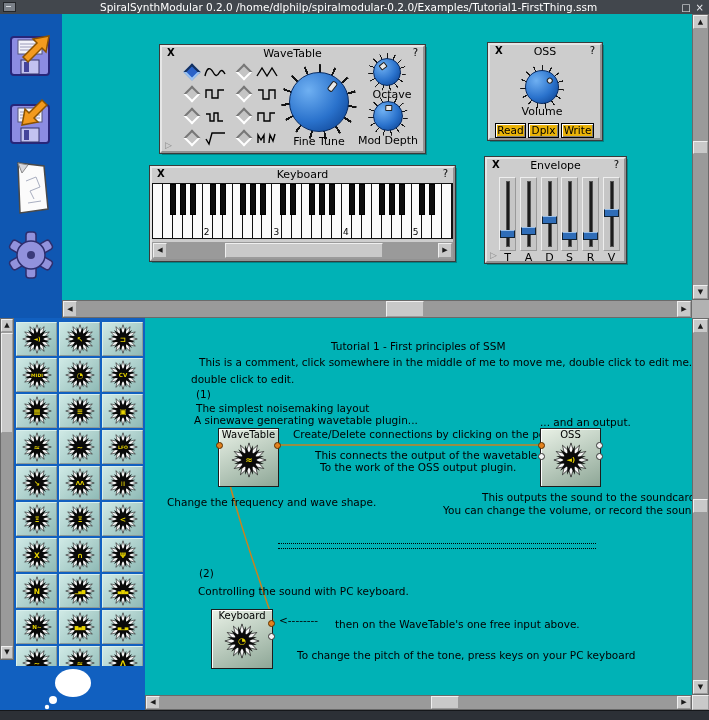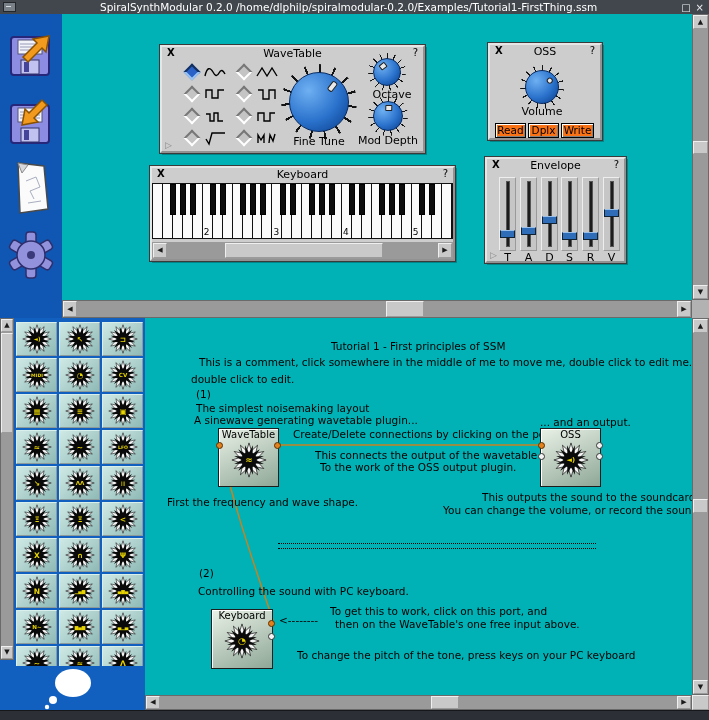--- a/index.html
+++ b/index.html
@@ -34,21 +34,21 @@
         background:radial-gradient(circle at 32% 30%,#6fb0f2,#2a72cc 55%,#0b3f8e 96%);}
   .indw{position:absolute;inset:0;}
   .indw::after{content:"";position:absolute;left:50%;top:3px;width:4px;height:9px;margin-left:-2.5px;
                background:#e9e9e9;border:1px solid #222;border-radius:2px;}
   .indw.sq::after{height:4px;width:5px;margin-left:-3px;border-radius:1px;}
   .indw.dot::after{height:4px;width:4px;border-radius:50%;}
   .wrow{display:flex;align-items:center;height:22px;}
   .diam{width:8px;height:8px;transform:rotate(45deg);background:#c4c4c4;margin:0 6px 0 2px;
         border:2px solid;border-color:#777 #fff #fff #777;box-sizing:content-box;}
   .diam.sel{background:#2a62c8;border-color:#14305e #9cc4f2 #9cc4f2 #14305e;}
-  .btn3d{position:absolute;background:#f97316;border:1px solid #000;
+  .btn3d{position:absolute;background:#eab308;border:1px solid #000;
          box-shadow:inset 1px 1px 0 #fff,inset -1px -1px 0 #808080;
          font-size:10.5px;text-align:center;line-height:13px;box-sizing:border-box;}
   
   .piano{position:absolute;background:#fff;border:1px solid #111;box-sizing:border-box;display:flex;}
   .wkey{position:relative;height:100%;border-right:1px solid #111;box-sizing:border-box;background:#fbfbfb;}
   .wkey:last-child{border-right:none;}
   .wnum{position:absolute;bottom:1px;left:1px;font-size:9px;color:#000;}
   .bkey{position:absolute;top:0;width:6px;height:31px;background:#0c0c0c;border:1px solid #000;box-sizing:border-box;}
   
   .eslide{position:absolute;width:17px;background:#c6c6c6;border:1px outset #eee;box-sizing:border-box;}
@@ -631,28 +631,27 @@
     <div class="ct" style="left:186px;top:22px;">Tutorial 1 - First principles of SSM</div>
     <div class="ct" style="left:54px;top:38px;">This is a comment, click somewhere in the middle of me to move me, double click to edit me.</div>
     <div class="ct" style="left:46px;top:55px;">double click to edit.</div>
     <div class="ct" style="left:51px;top:70px;">(1)</div>
     <div class="ct" style="left:51px;top:84px;">The simplest noisemaking layout</div>
     <div class="ct" style="left:49px;top:96px;">A sinewave generating wavetable plugin...</div>
     <div class="ct" style="left:395px;top:98px;">... and an output.</div>
     <div class="ct" style="left:148px;top:110px;">Create/Delete connections by clicking on the ports.</div>
     <div class="ct" style="left:170px;top:131px;">This connects the output of the wavetable</div>
     <div class="ct" style="left:175px;top:143px;">To the work of the OSS output plugin.</div>
-    <div class="ct" style="left:22px;top:178px;">First the frequency and wave shape.</div>
+    <div class="ct" style="left:22px;top:178px;">Change the frequency and wave shape.</div>
     <div class="ct" style="left:337px;top:173px;">This outputs the sound to the soundcard.</div>
     <div class="ct" style="left:298px;top:186px;">You can change the volume, or record the sound to dis</div>
     <div class="dots" style="left:133px;top:225px;width:318px;"></div>
     <div class="ct" style="left:54px;top:249px;">(2)</div>
     <div class="ct" style="left:53px;top:267px;">Controlling the sound with PC keyboard.</div>
     <div class="ct" style="left:134px;top:296px;">&lt;--------</div>
-    <div class="ct" style="left:185px;top:287px;">To get this to work, click on this port, and</div>
     <div class="ct" style="left:190px;top:300px;"> then on the WaveTable's one free input above.</div>
     <div class="ct" style="left:152px;top:331px;">To change the pitch of the tone, press keys on your PC keyboard</div>
 
     <div class="mod" style="left:73px;top:110px;width:61px;height:59px;">
       <div class="mod-title">WaveTable</div>
       <div class="mod-gear" id="mod-gear-wt">
           <svg width="36" height="36" viewBox="-20 -20 40 40">
             <polygon points="0.00,-19.00 2.72,-10.14 9.50,-16.45 7.42,-7.42 16.45,-9.50 10.14,-2.72 19.00,-0.00 10.14,2.72 16.45,9.50 7.42,7.42 9.50,16.45 2.72,10.14 0.00,19.00 -2.72,10.14 -9.50,16.45 -7.42,7.42 -16.45,9.50 -10.14,2.72 -19.00,0.00 -10.14,-2.72 -16.45,-9.50 -7.42,-7.42 -9.50,-16.45 -2.72,-10.14" fill="#f6f6f6" stroke="#151515" stroke-width="0.8"></polygon>
             <polygon points="4.37,-16.43 3.99,-6.94 12.00,-12.04 6.92,-4.01 16.41,-4.43 8.00,-0.01 16.43,4.37 6.94,3.99 12.04,12.00 4.01,6.92 4.43,16.41 0.01,8.00 -4.37,16.43 -3.99,6.94 -12.00,12.04 -6.92,4.01 -16.41,4.43 -8.00,0.01 -16.43,-4.37 -6.94,-3.99 -12.04,-12.00 -4.01,-6.92 -4.43,-16.41 -0.01,-8.00" fill="#0a0a0a"></polygon>
             <circle r="8.5" fill="#0a0a0a"></circle>

